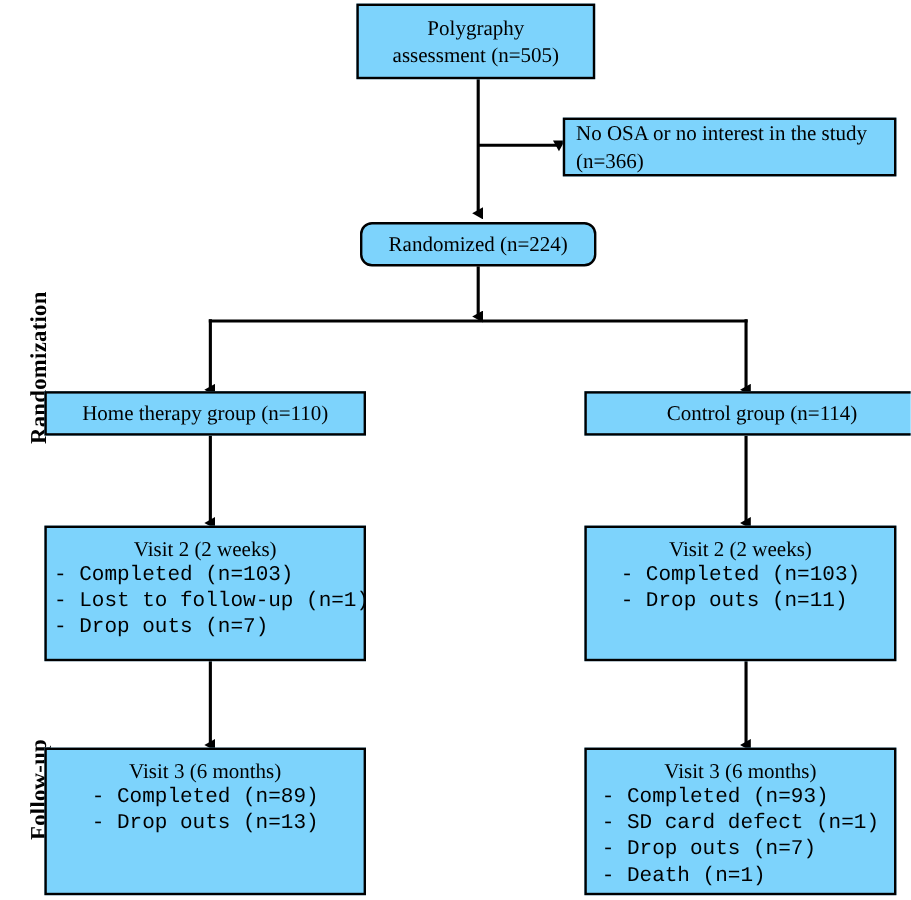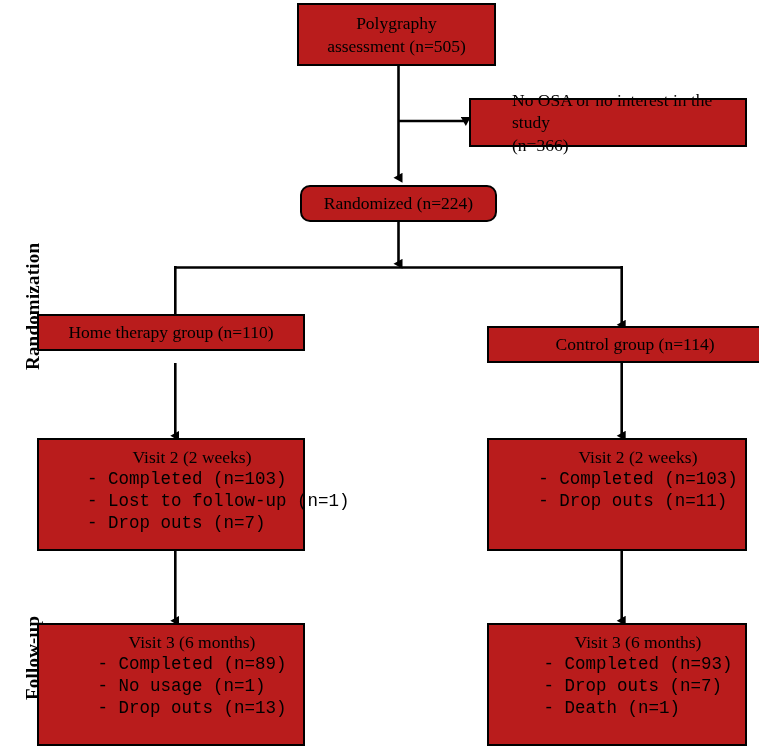--- a/index.html
+++ b/index.html
@@ -21,21 +21,21 @@
     left: 0;
     top: 0;
     width: 759px;
     height: 750px;
     pointer-events: none;
   }
   .box {
     position: absolute;
     box-sizing: border-box;
     border: 2px solid #000000;
-    background: #b91c1c;
+    background: #7dd3fc;
     font-size: 17.5px;
     line-height: 1.26;
     color: #000000;
   }
   .box .inner {
     padding: 4px 6px;
   }
   .center-box .inner {
     text-align: center;
   }
@@ -43,26 +43,24 @@
     display: flex;
     align-items: center;
     justify-content: center;
   }
   .box.vcenter .inner {
     width: 100%;
   }
   .left-text .inner {
     text-align: left;
     padding-left: 9px;
-    margin-left: 32px;
   }
   .detail-box .inner {
     padding-top: 6px;
     text-align: center;
-    margin-left: 42px;
   }
   .detail-title {
     text-align: center;
     white-space: nowrap;
   }
   .detail-list {
     display: inline-block;
     text-align: left;
     margin-top: 0;
     font-family: Liberation Mono, monospace;
@@ -130,21 +128,21 @@
       <div>(n=366)</div>
     </div>
   </div>
 
   <div class="box center-box vcenter" style="left: 300px; top: 185px; width: 197px; height: 37px; border-radius: 10px;">
     <div class="inner">
       <div>Randomized (n=224)</div>
     </div>
   </div>
 
-  <div class="box center-box vcenter" style="left: 37px; top: 314px; width: 268px; height: 37px;">
+  <div class="box center-box vcenter" style="left: 37px; top: 326px; width: 268px; height: 37px;">
     <div class="inner">
       <div>Home therapy group (n=110)</div>
     </div>
   </div>
 
   <div class="box center-box vcenter" style="left: 487px; top: 326px; width: 296px; height: 37px;">
     <div class="inner">
       <div>Control group (n=114)</div>
     </div>
   </div>
@@ -168,30 +166,30 @@
         <div>- Drop outs (n=11)</div>
       </div>
     </div>
   </div>
 
   <div class="box detail-box" style="left: 37px; top: 623px; width: 268px; height: 123px;">
     <div class="inner">
       <div class="detail-title">Visit 3 (6 months)</div>
       <div class="detail-list">
         <div>- Completed (n=89)</div>
-        <div>- No usage (n=1)</div>
         <div>- Drop outs (n=13)</div>
       </div>
     </div>
   </div>
 
   <div class="box detail-box" style="left: 487px; top: 623px; width: 260px; height: 123px;">
     <div class="inner">
       <div class="detail-title">Visit 3 (6 months)</div>
       <div class="detail-list">
         <div>- Completed (n=93)</div>
+        <div>- SD card defect (n=1)</div>
         <div>- Drop outs (n=7)</div>
         <div>- Death (n=1)</div>
       </div>
     </div>
   </div>
 
 </div>
 
 </body></html>

